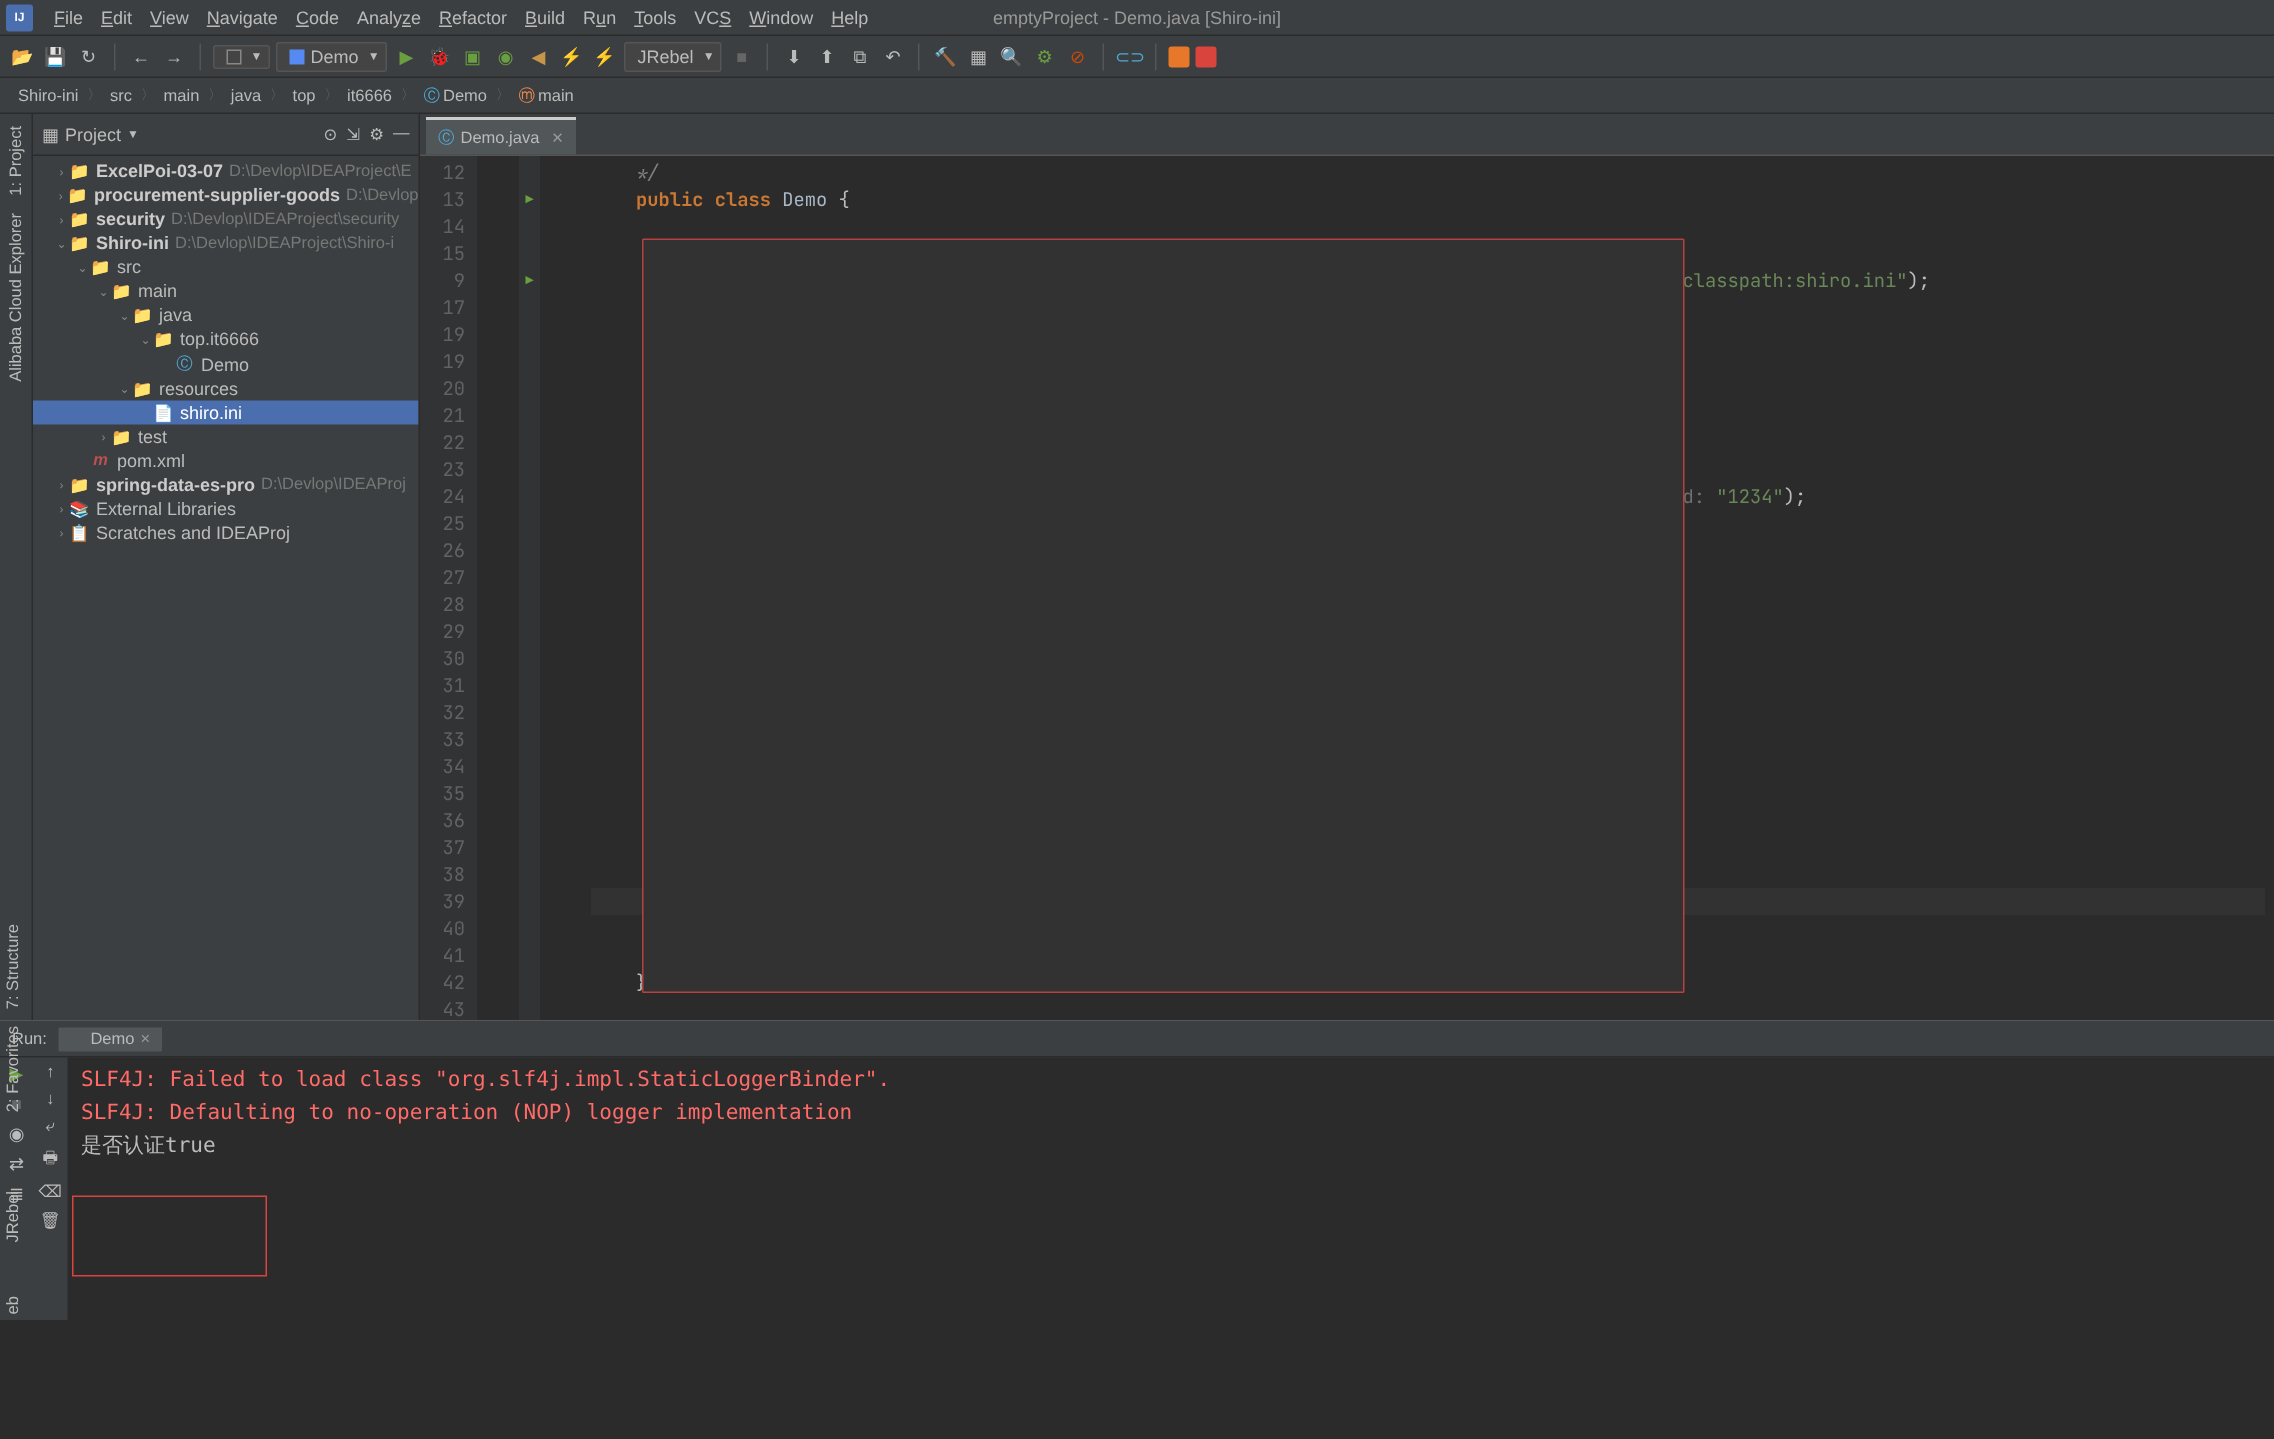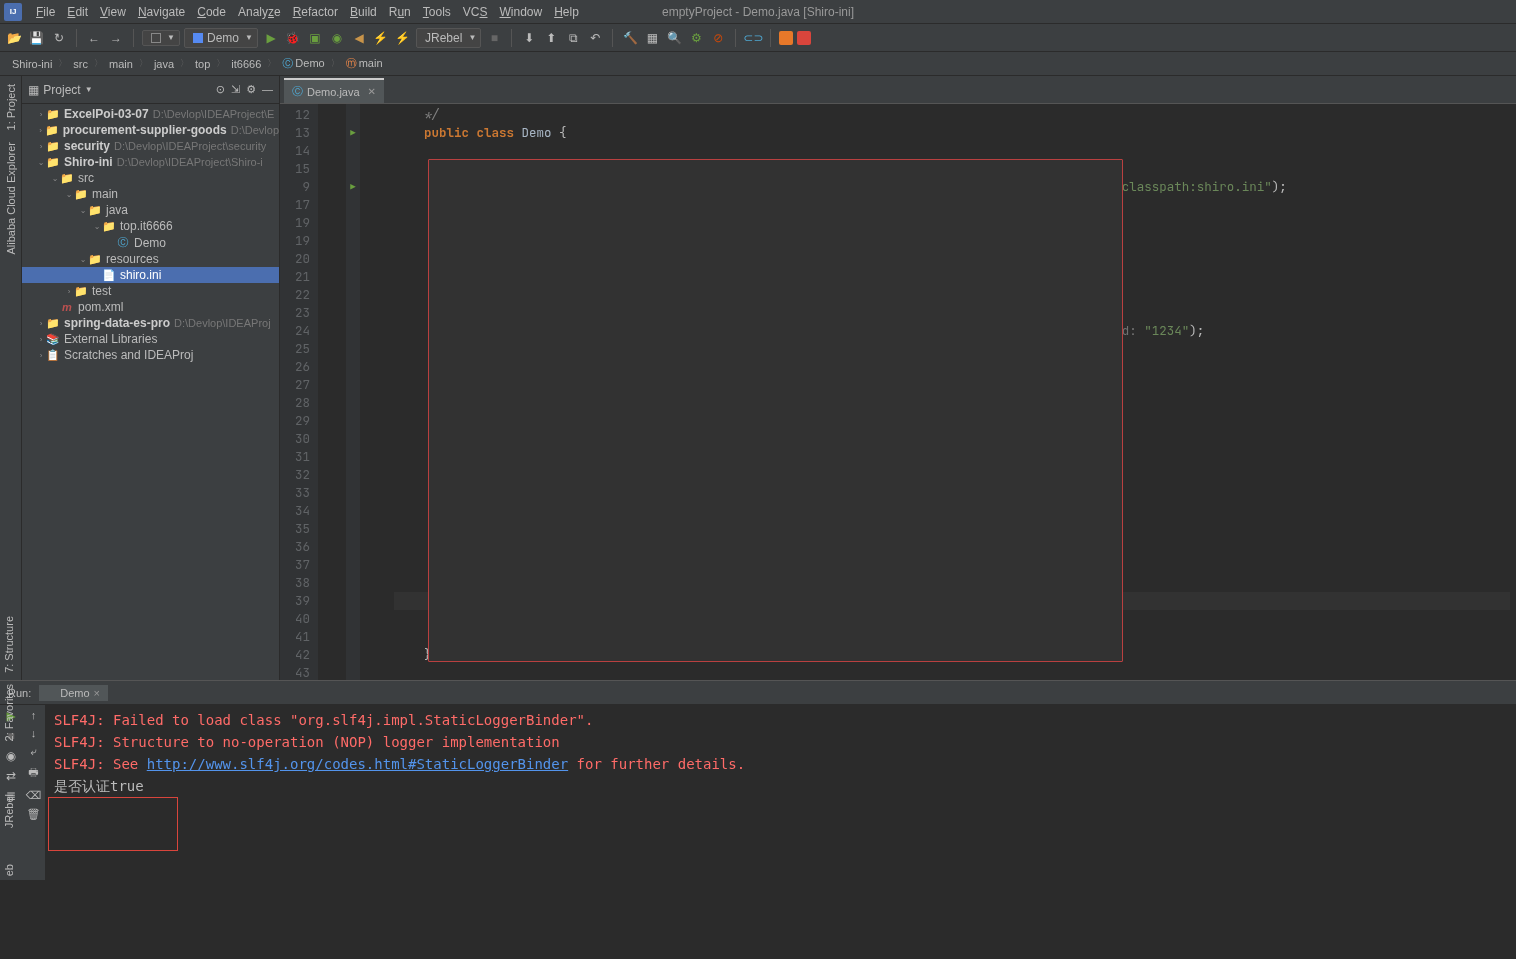--- a/index.html
+++ b/index.html
@@ -412,18 +412,17 @@
       <span>↑</span>
       <span>↓</span>
       <span>⤶</span>
       <span>🖶</span>
       <span>⌫</span>
       <span>🗑</span>
     </div>
     <div class="console" id="console">
       <div class="box"></div>
     <div class="red">SLF4J: Failed to load class "org.slf4j.impl.StaticLoggerBinder".</div>
-        <div class="red">SLF4J: Structure to no-operation (NOP) logger implementation</div>
-        <div><span class="red">SLF4J: See </span><a class="link">http://www.slf4j.org/codes.html#StaticLoggerBinder</a><span class="red"> for further details.</span></div>
+        <div class="red">SLF4J: Defaulting to no-operation (NOP) logger implementation</div>
         <div class="">是否认证true</div>
       </div>
   </div>
 </div>
 
 </body></html>

